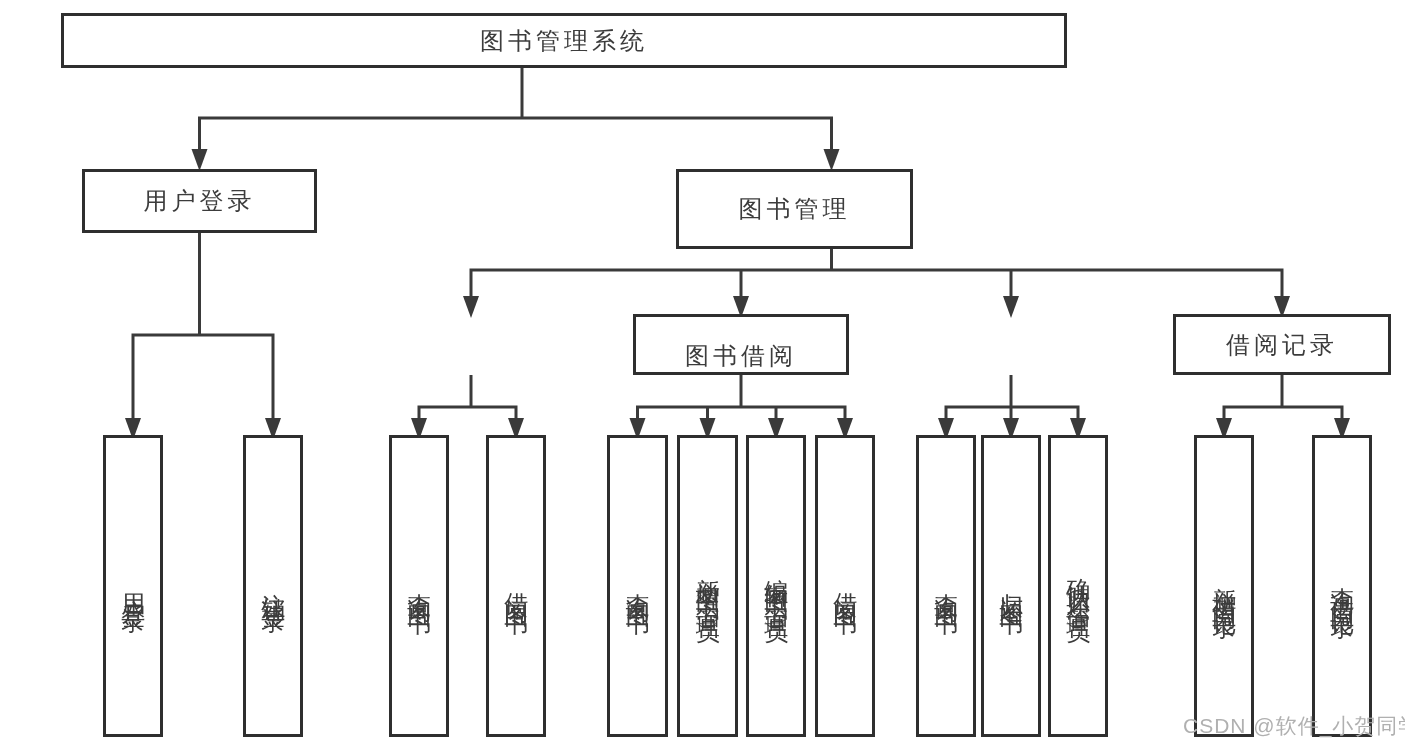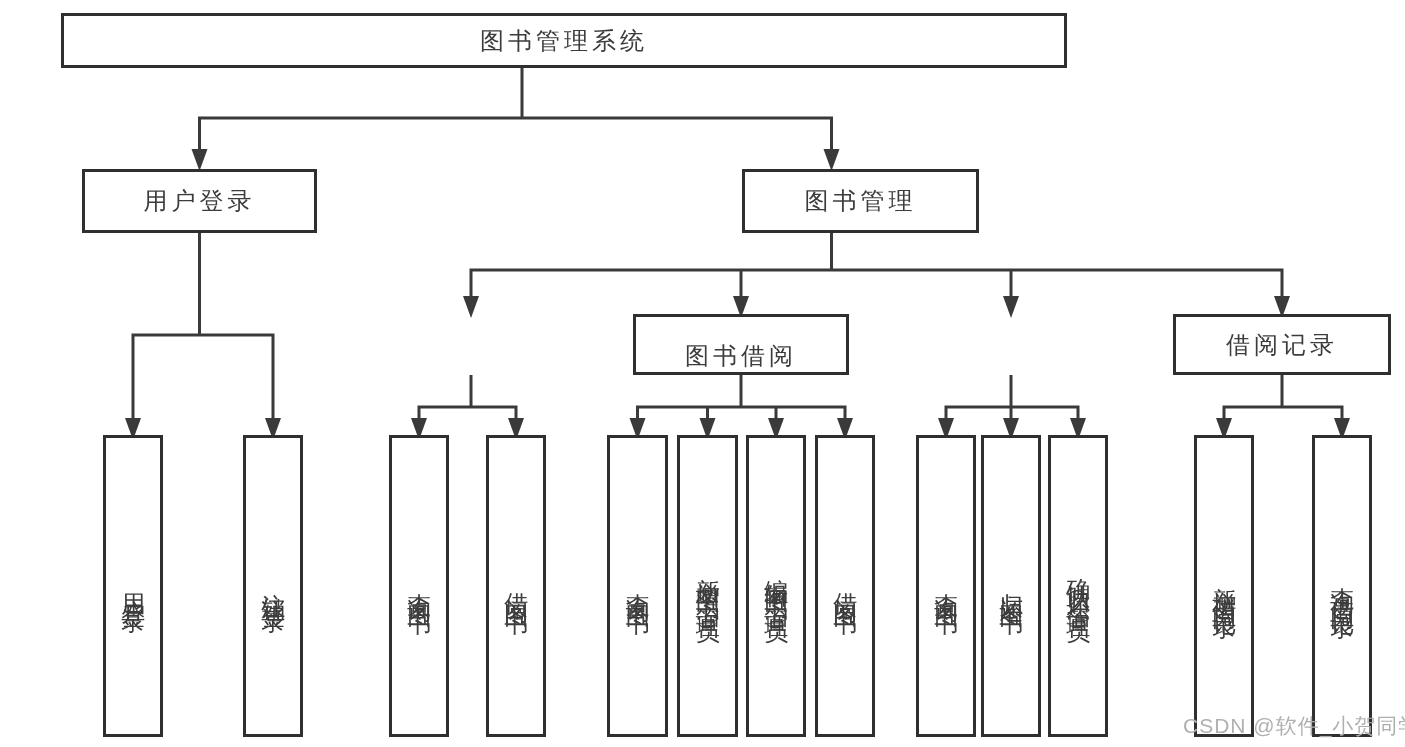--- a/index.html
+++ b/index.html
@@ -103,21 +103,21 @@
     <polygon points="1334,418 1350,418 1342,440"></polygon>
   </svg>
 
   <div class="box" style="left:21px;top:13px;width:1006px;height:55px;margin-left:40px;">
     <span>图书管理系统</span>
   </div>
 
   <div class="box" style="left:82px;top:169px;width:235px;height:64px;">
     <span>用户登录</span>
   </div>
-  <div class="box" style="left:742px;top:169px;width:237px;height:64px;">
+  <div class="box" style="left:676px;top:169px;width:237px;height:80px;">
     <span>图书管理</span>
   </div>
 
   <div class="box" style="left:633px;top:314px;width:216px;height:61px;align-items:flex-end;">
     <span>图书借阅</span>
   </div>
   <div class="box" style="left:1173px;top:314px;width:218px;height:61px;">
     <span>借阅记录</span>
   </div>
 

